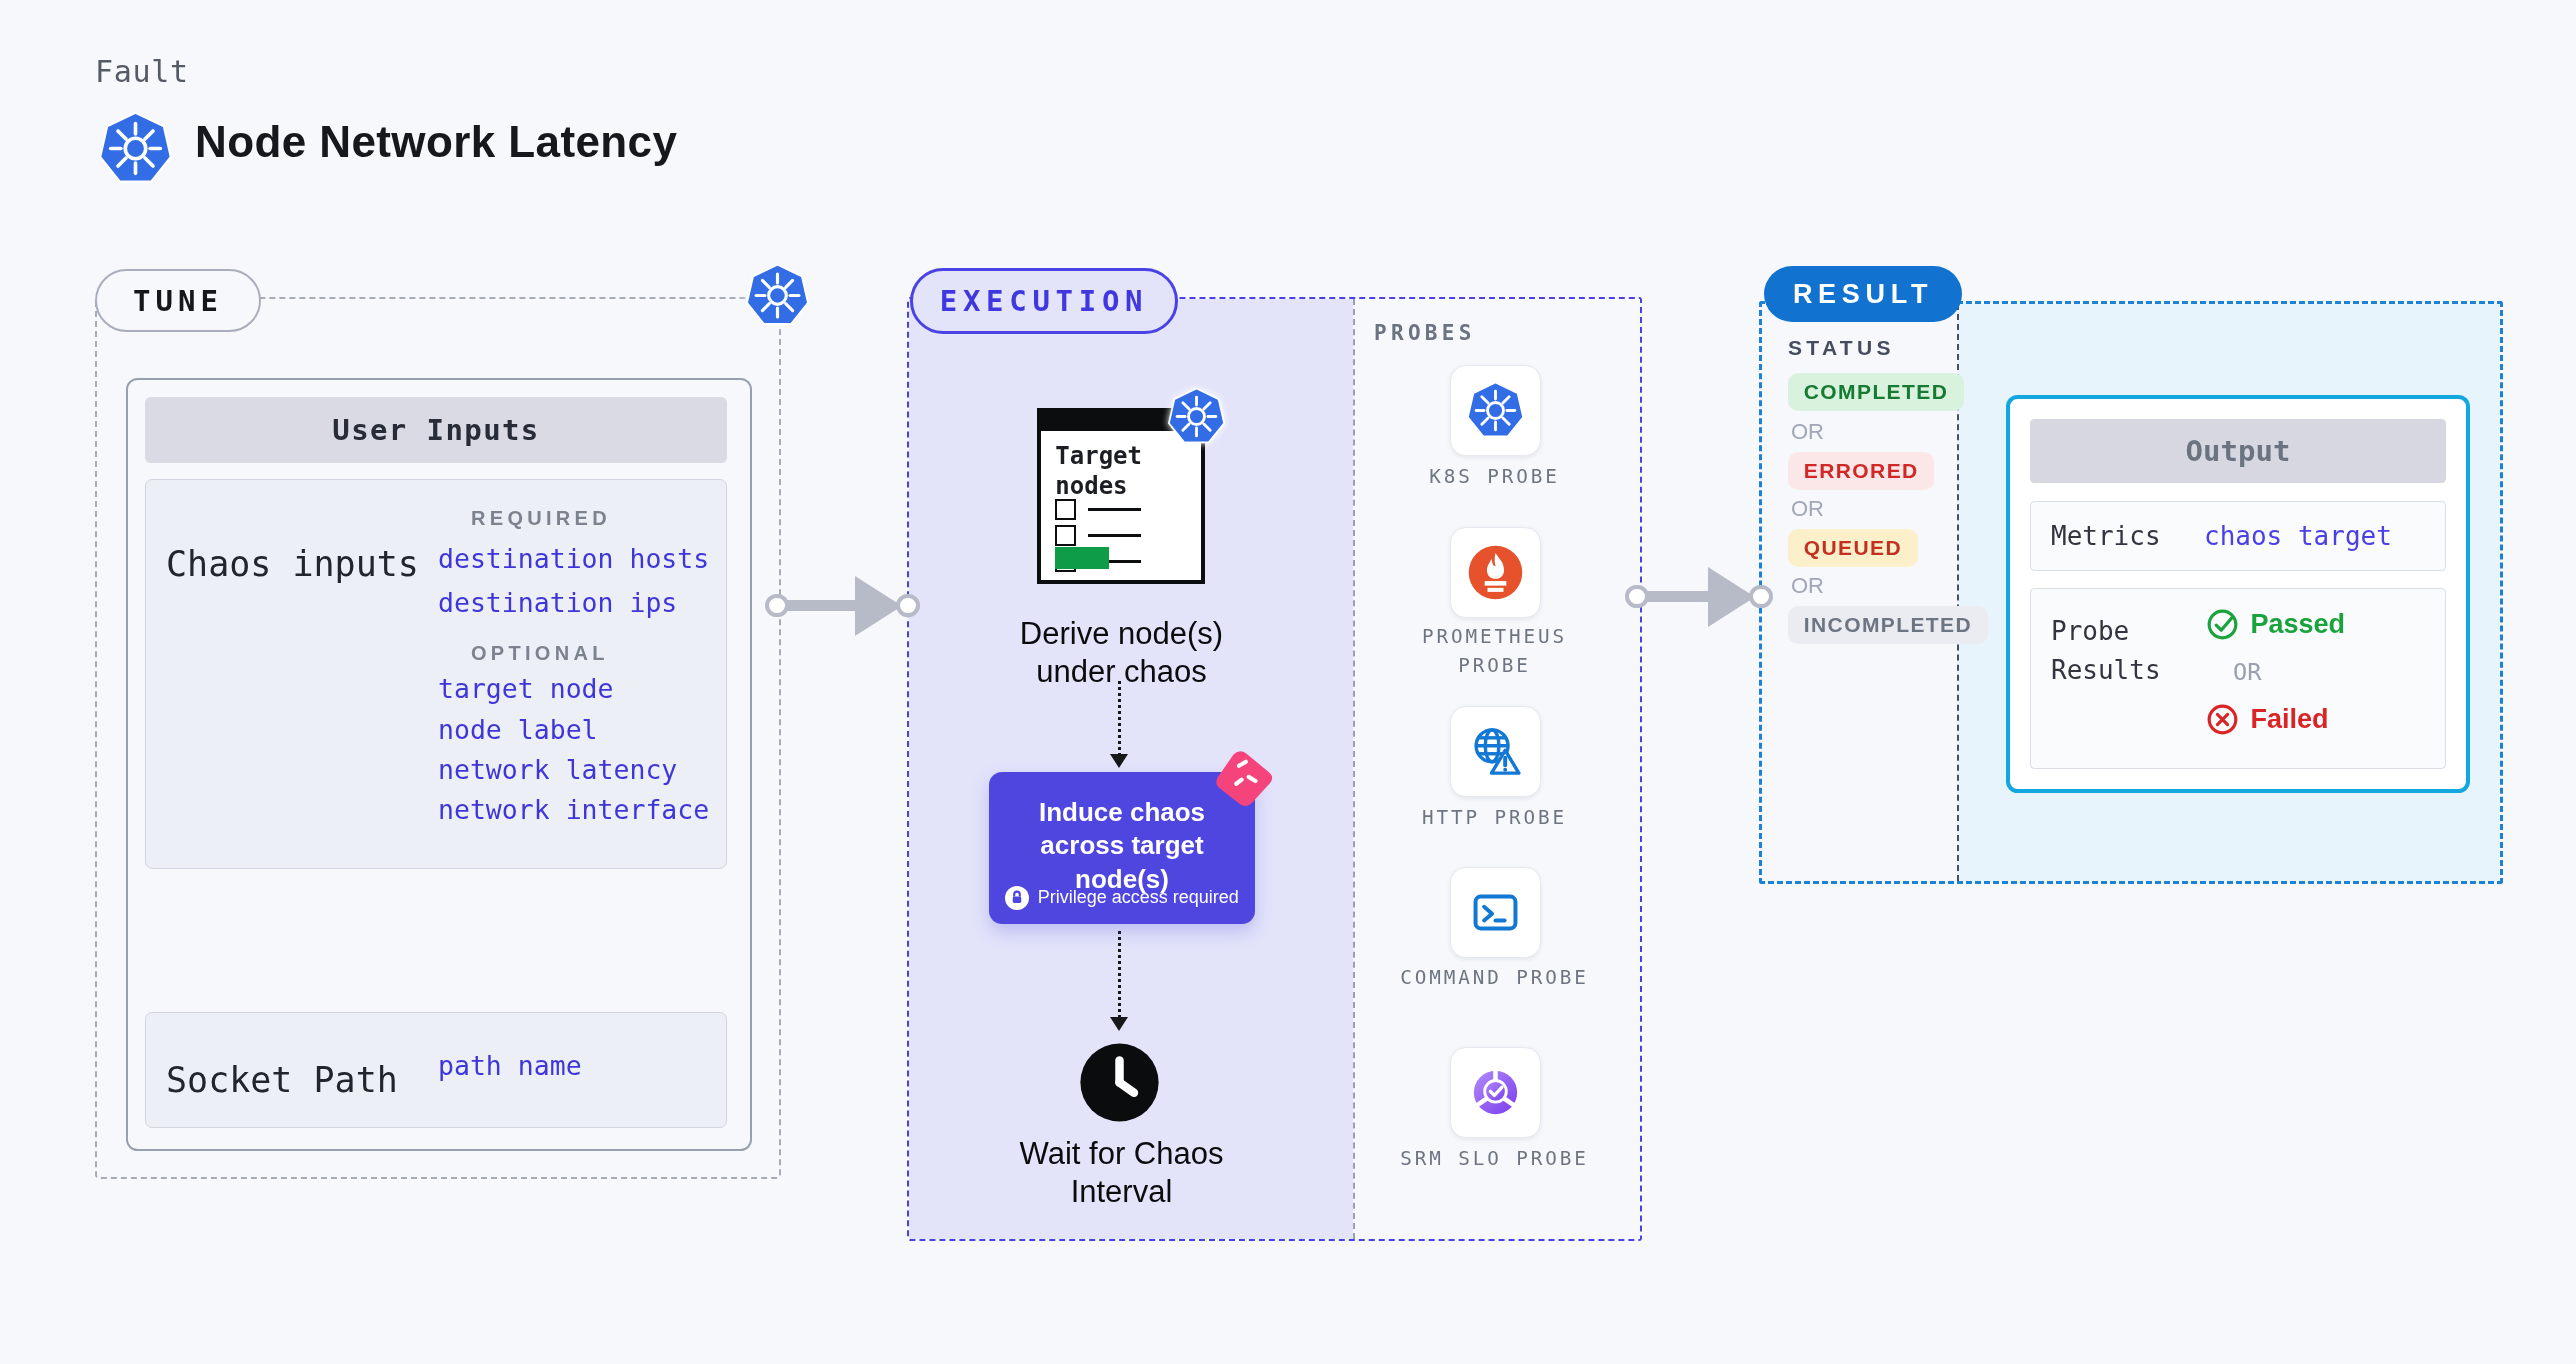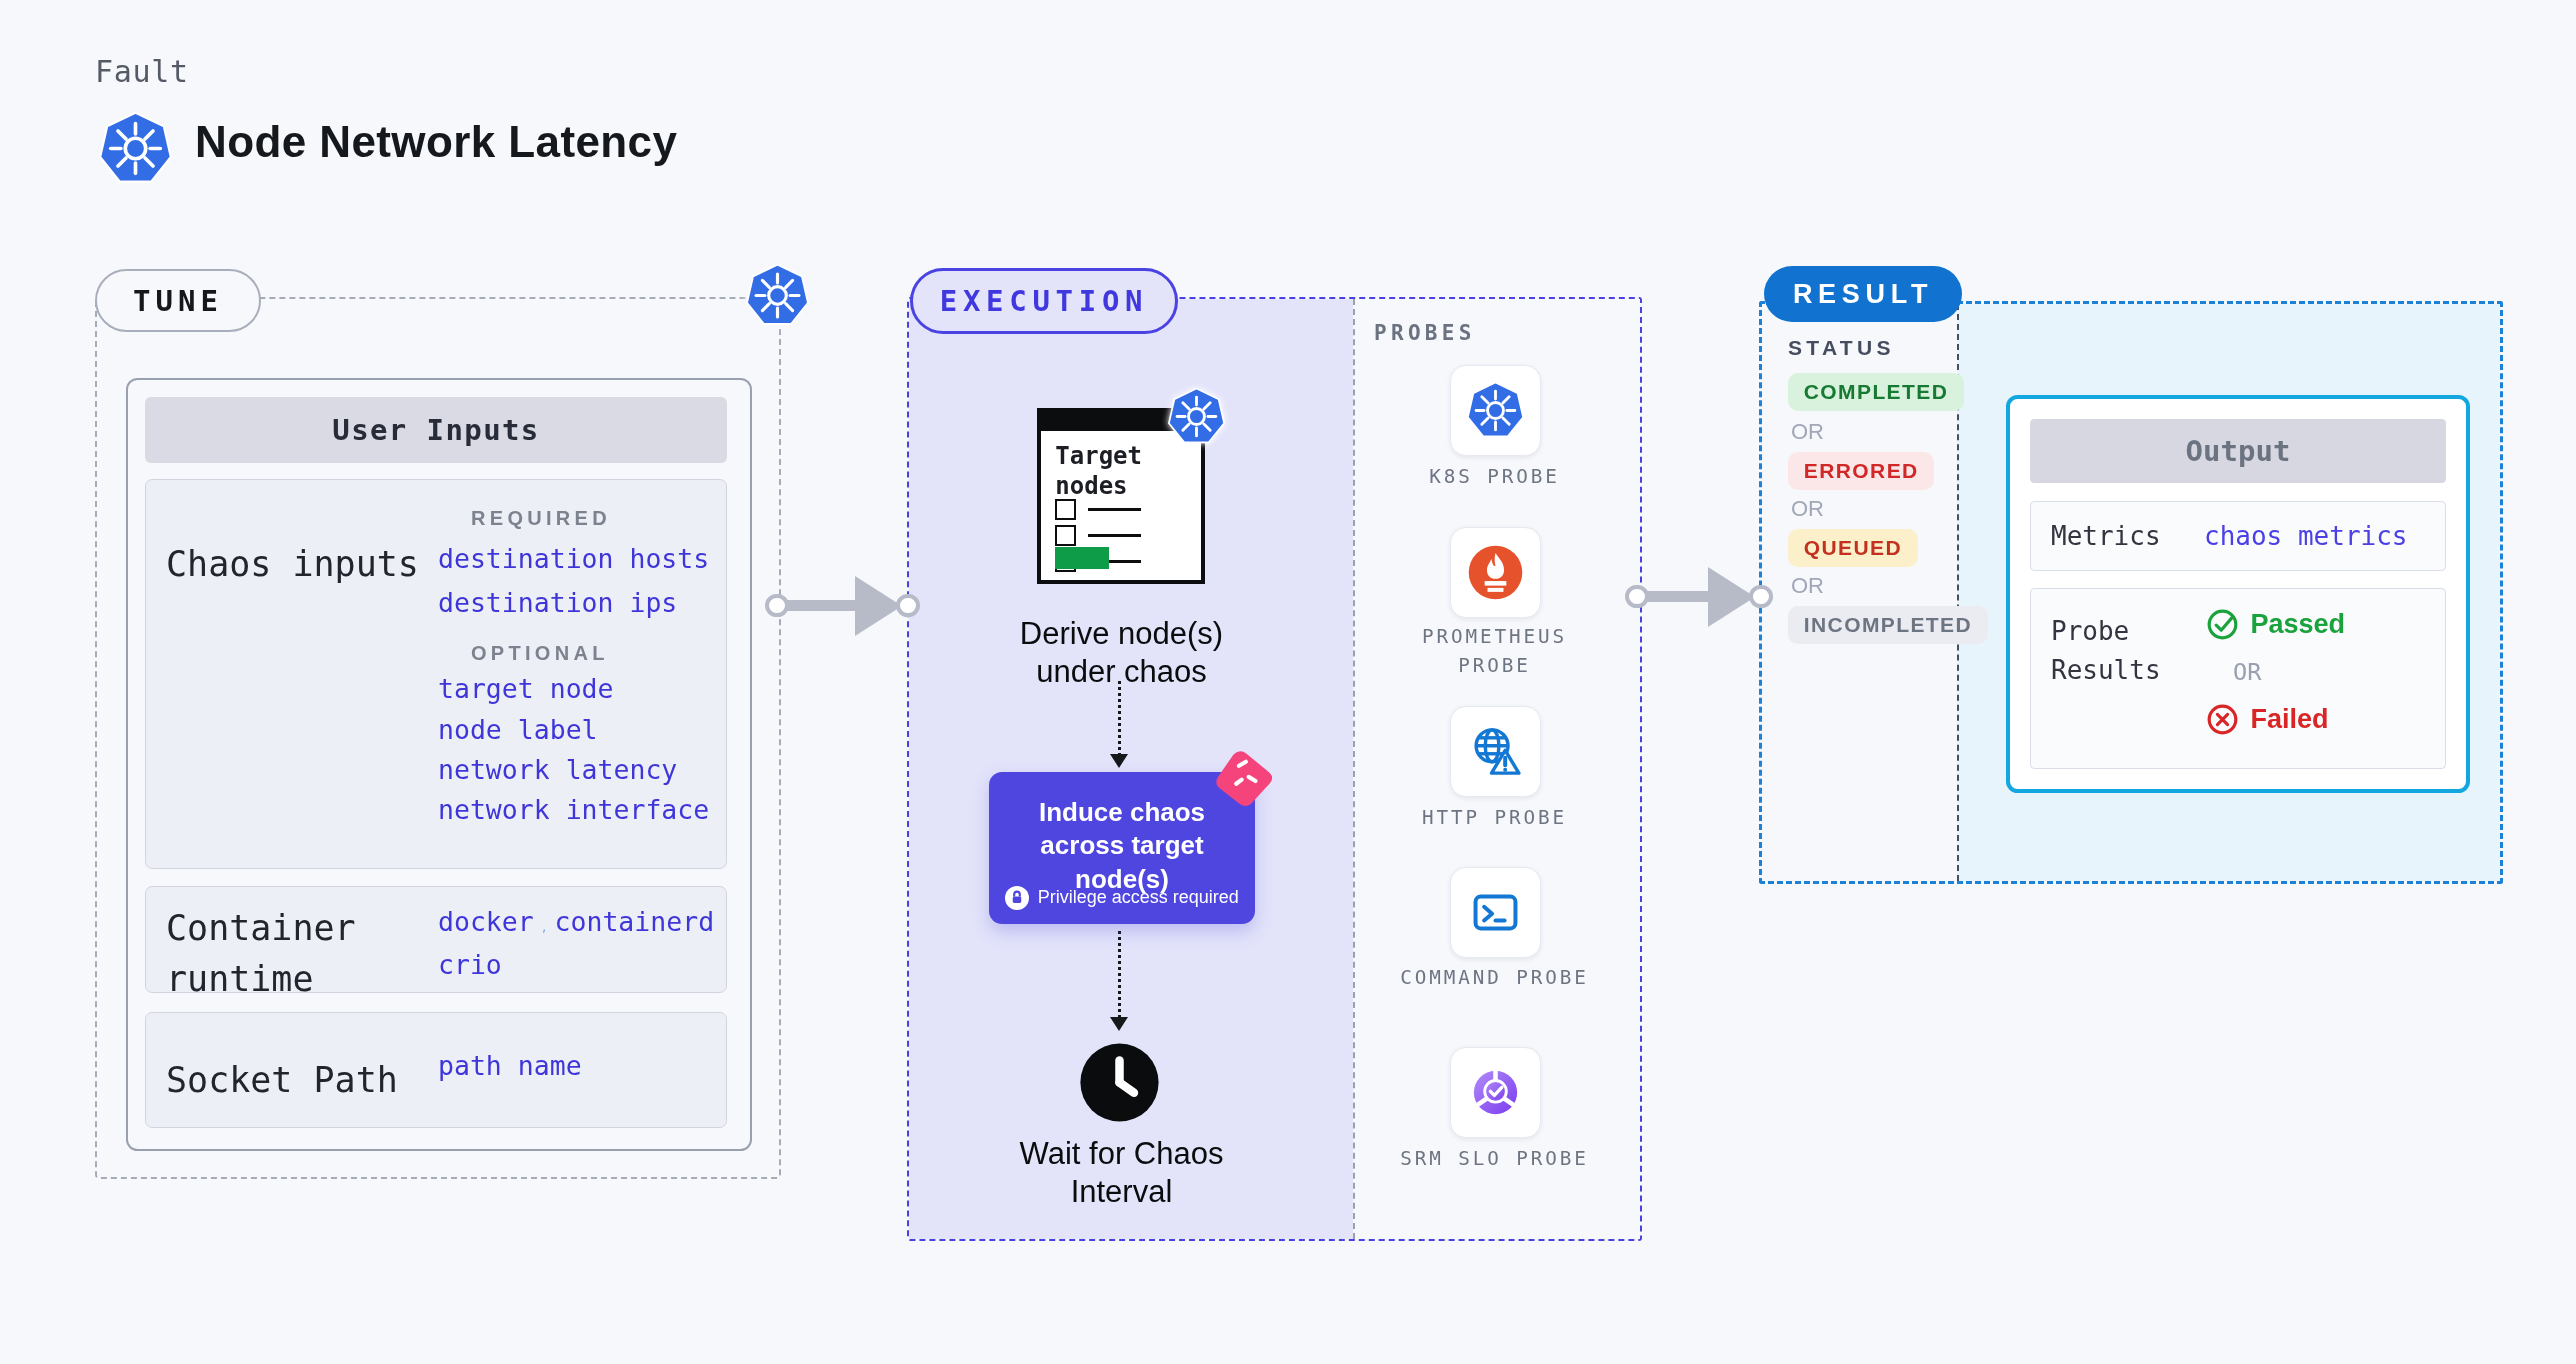--- a/index.html
+++ b/index.html
@@ -172,29 +172,20 @@
       <div class="grp-head sans" style="top:27px;">REQUIRED</div>
       <div class="chaos-link link mono" style="top:63px;">destination hosts</div>
       <div class="chaos-link link mono" style="top:107px;">destination ips</div>
       <div class="grp-head sans" style="top:162px;">OPTIONAL</div>
       <div class="chaos-link link mono" style="top:193px;">target node</div>
       <div class="chaos-link link mono" style="top:234px;">node label</div>
       <div class="chaos-link link mono" style="top:274px;">network latency</div>
       <div class="chaos-link link mono" style="top:314px;">network interface</div>
     </div>
 
-    <div class="abs ui-section sec-runtime">
-      <div class="sec-label mono" style="top:15.8px;width:179px;">Container runtime</div>
-      <div class="chaos-link mono" style="top:18.6px;">
-        <span class="link">docker</span>
-        <span class="comma">,</span>
-        <span class="link">containerd</span>
-      </div>
-      <div class="chaos-link link mono" style="top:62px;">crio</div>
-    </div>
 
     <div class="abs ui-section sec-socket">
       <div class="sec-label mono" style="top:42px;">Socket Path</div>
       <div class="chaos-link link mono" style="top:37px;">path name</div>
     </div>
   </div>
 
   <div class="abs arrow arrow1">
     <div class="a-ring"></div>
     <div class="a-shaft"></div>
@@ -348,21 +339,21 @@
     <div class="or or3 sans">OR</div>
     <div class="badge incompleted sans">INCOMPLETED</div>
   </div>
   <div class="abs pill result-pill sans">RESULT</div>
 
   <div class="abs output-card">
     <div class="out-header mono">Output</div>
 
     <div class="out-row row-metrics">
       <div class="out-label mono metrics-label">Metrics</div>
-      <div class="metrics-link mono link">chaos metrics</div>
+      <div class="metrics-link mono link">chaos target</div>
     </div>
 
     <div class="out-row row-probes">
       <div class="out-label mono pr-label">Probe Results</div>
       <div class="pr-col">
         <div class="pr-row">
           <svg width="33" height="33" viewBox="0 0 52 52">
             <circle cx="26" cy="26" r="21" fill="none" stroke="#1aa23c" stroke-width="5"></circle>
             <path d="M16,27 l8,8 L42,14" fill="none" stroke="#1aa23c" stroke-width="5" stroke-linecap="round" stroke-linejoin="round"></path>
           </svg>

